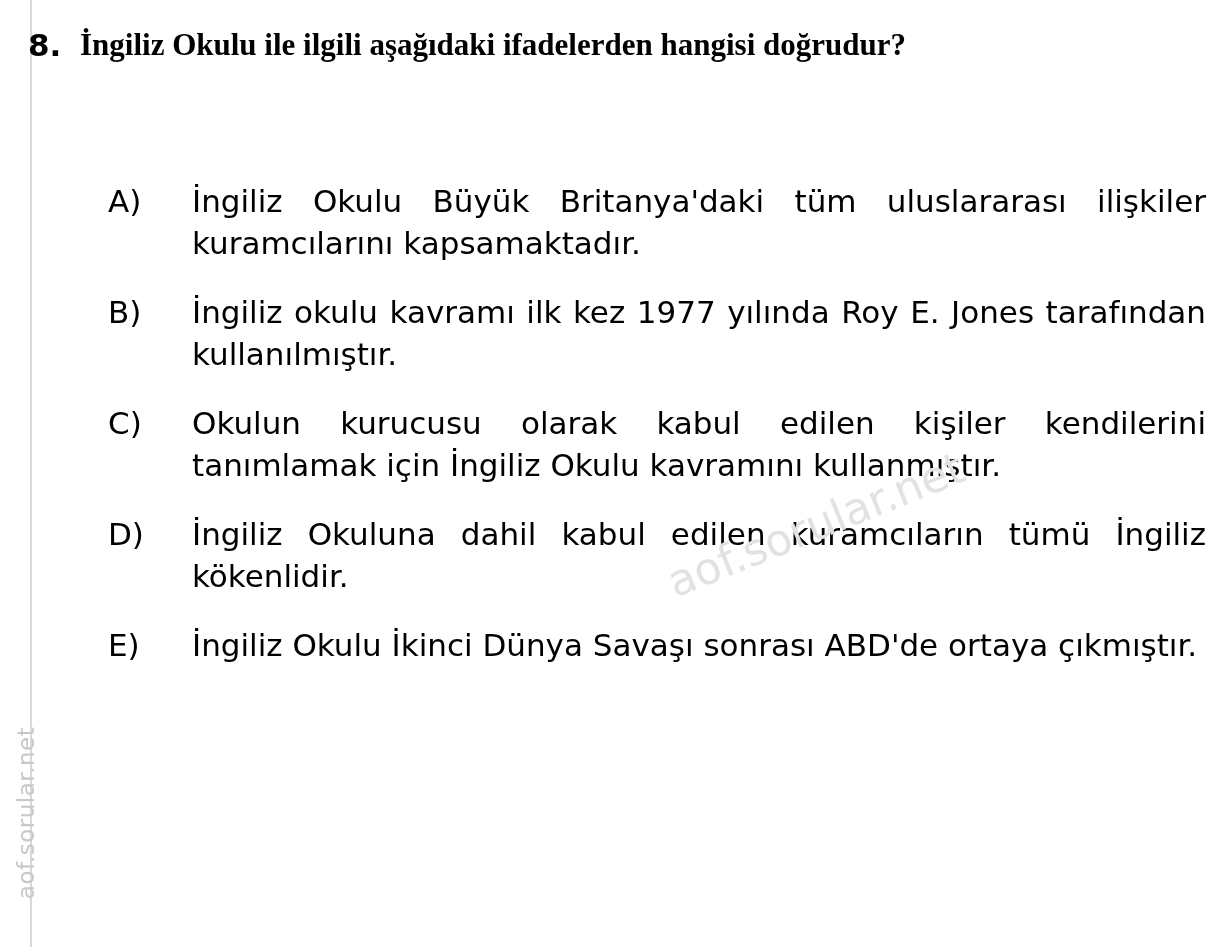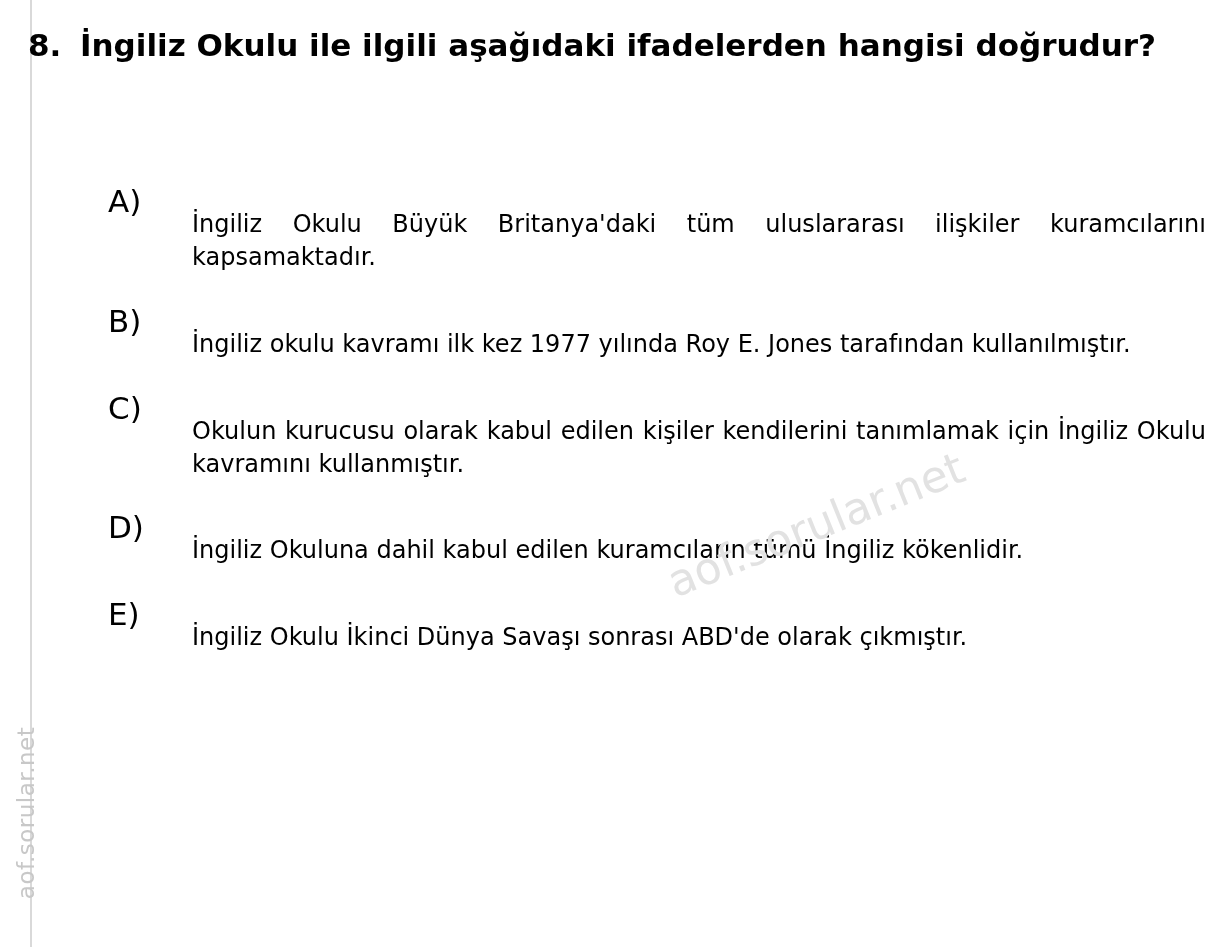--- a/index.html
+++ b/index.html
@@ -91,20 +91,21 @@
     box-sizing: border-box;
   }
   .q-text {
     flex: 1 1 auto;
     font-size: 31px;
     font-weight: bold;
     line-height: 1.36;
     text-align: justify;
     text-align-last: left;
     hyphens: none;
+    font-family: Liberation Serif, serif;
   }
 
   
   .options {
     position: absolute;
     left: 108px;
     top: 180px;
     width: 1098px;
   }
   .option {
@@ -114,25 +115,24 @@
   }
   .opt-letter {
     flex: 0 0 auto;
     width: 84px;
     font-size: 31px;
     line-height: 1.37;
     text-align: left;
   }
   .opt-text {
     flex: 1 1 auto;
-    font-size: 24px;
+    font-size: 31px;
     line-height: 1.37;
     text-align: justify;
     text-align-last: left;
-    margin-top: 28px;
   }
 </style>
 </head>
 <body>
 
 <div class="side-watermark">
   <div class="rule"></div>
   <div class="vtext">aof.sorular.net</div>
 </div>
 
@@ -162,17 +162,17 @@
       <div class="opt-text">Okulun kurucusu olarak kabul edilen kişiler kendilerini tanımlamak için İngiliz Okulu kavramını kullanmıştır.</div>
     </div>
 
     <div class="option">
       <div class="opt-letter">D)</div>
       <div class="opt-text">İngiliz Okuluna dahil kabul edilen kuramcıların tümü İngiliz kökenlidir.</div>
     </div>
 
     <div class="option">
       <div class="opt-letter">E)</div>
-      <div class="opt-text">İngiliz Okulu İkinci Dünya Savaşı sonrası ABD'de olarak çıkmıştır.</div>
+      <div class="opt-text">İngiliz Okulu İkinci Dünya Savaşı sonrası ABD'de ortaya çıkmıştır.</div>
     </div>
 
   </div>
 </div>
 
 </body></html>

